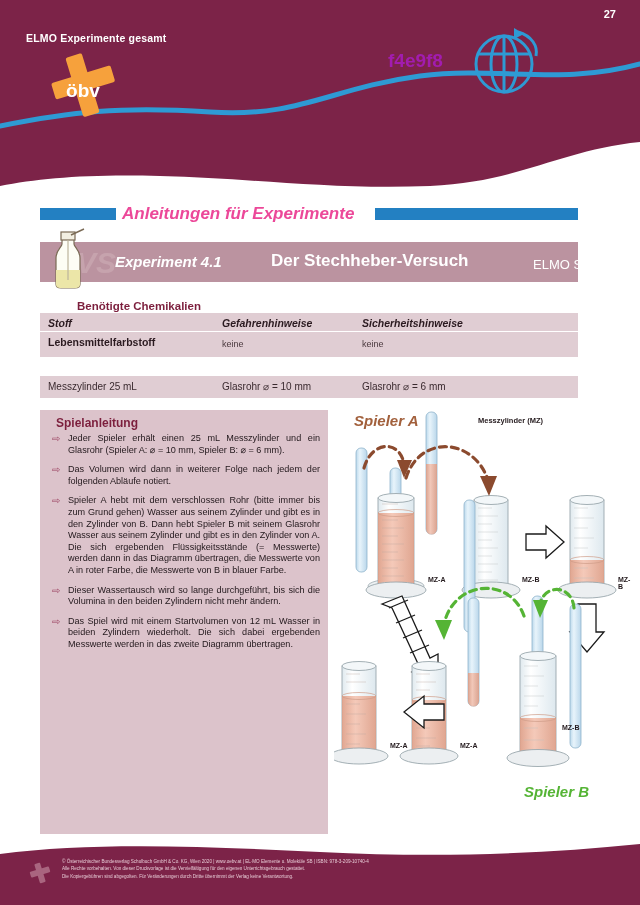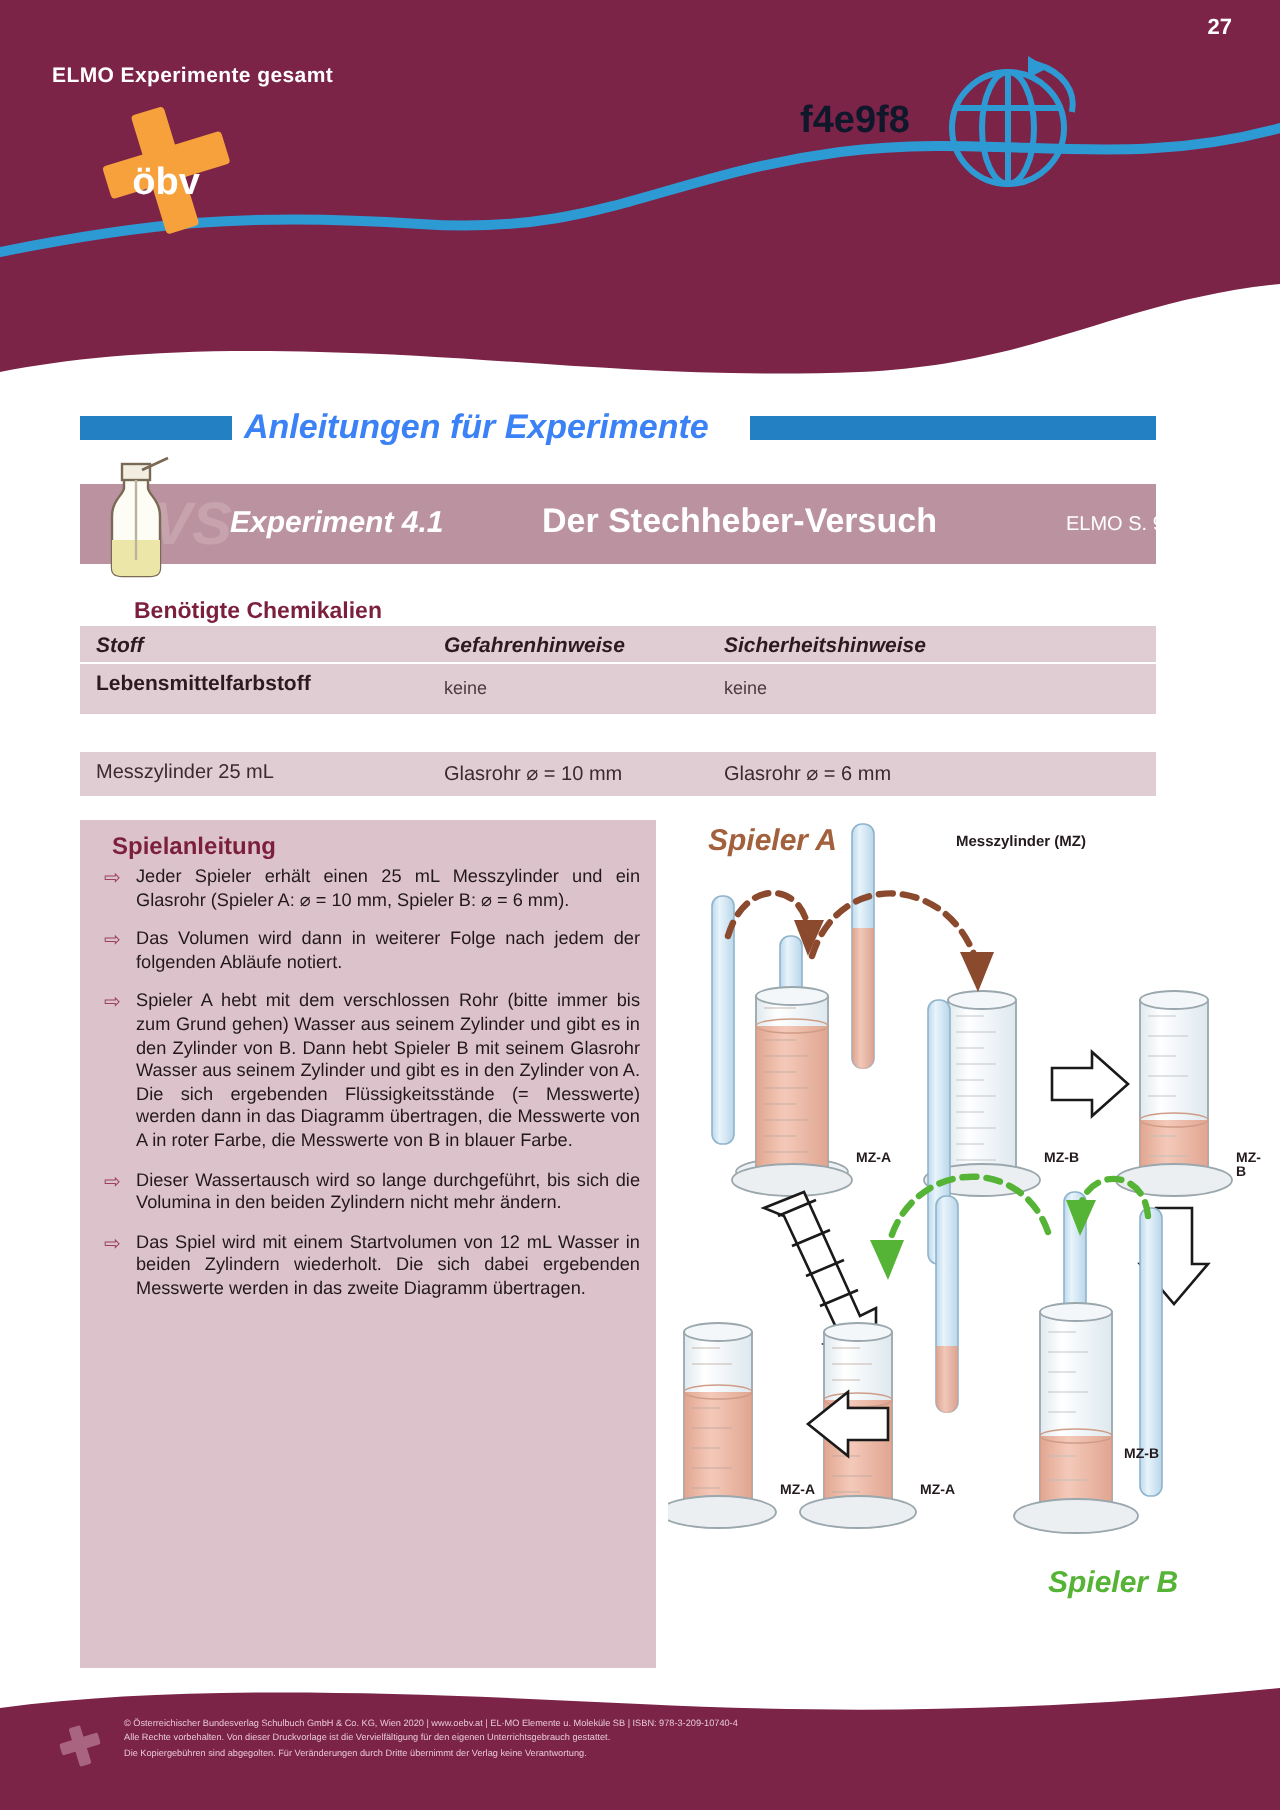--- a/index.html
+++ b/index.html
@@ -24,59 +24,59 @@
   .hdr-page{
     position:absolute;right:24px;top:8px;
     color:#ffffff;font-size:11px;font-weight:bold;margin-left:10px;
   }
   .hdr-elmo{
     position:absolute;left:143px;top:34px;
     color:#2e9ad4;font-size:30px;font-weight:bold;font-style:italic;
     letter-spacing:.5px;
   }
   .hdr-code{
-    position:absolute;left:400px;top:50px;
-    color:#0f172a;font-size:19px;font-weight:bold;text-align:center;
+    position:absolute;left:388px;top:50px;
+    color:#a21caf;font-size:19px;font-weight:bold;text-align:center;
   }
   .hdr-chapter{
     position:absolute;left:142px;top:138px;
     color:#ffffff;font-size:16.5px;font-weight:bold;font-style:italic;
   }
   .obv-logo{position:absolute;left:44px;top:52px;width:78px;height:70px;}
 
   
   .sect-title-row{
     position:absolute;left:0;top:204px;width:640px;height:20px;
   }
   .bar-blue{
     position:absolute;top:4px;height:12px;background:#2380c2;
   }
   .bar-blue.l{left:40px;width:76px;}
   .bar-blue.r{left:375px;width:203px;}
   .sect-title{
     position:absolute;left:122px;top:0px;
-    color:#3b82f6;font-size:17px;font-weight:bold;font-style:italic;
+    color:#ec4899;font-size:17px;font-weight:bold;font-style:italic;
   }
 
   
   .exp-banner{
     position:absolute;left:40px;top:242px;width:538px;height:40px;
     background:#bb93a0;
   }
   .exp-num{
     position:absolute;left:115px;top:253px;
     color:#ffffff;font-size:15px;font-weight:bold;font-style:italic;
   }
   .exp-name{
     position:absolute;left:271px;top:251px;
     color:#ffffff;font-size:17px;font-weight:bold;
   }
   .exp-ref{
     position:absolute;left:533px;top:257px;
-    color:#ffffff;font-size:10px;
+    color:#ffffff;font-size:13px;
   }
   .bottle{position:absolute;left:44px;top:228px;width:44px;height:62px;}
   .vs-mark{
     position:absolute;left:76px;top:246px;
     color:#c9a6b0;font-size:30px;font-weight:bold;font-style:italic;
     opacity:.85;
   }
 
   
   .sub-head{
@@ -194,21 +194,21 @@
   <rect x="17" y="4" width="14" height="8" fill="#f2efe2" stroke="#7a6a55" stroke-width="1.2"></rect>
   <path d="M12,42 L36,42 L36,56 C36,59 34,60 31,60 L17,60 C14,60 12,59 12,56 Z" fill="#ece6a8"></path>
   <path d="M27,7 L40,1" stroke="#7a6a55" stroke-width="1.4" fill="none"></path>
   <path d="M24,12 L24,52" stroke="#bdb49d" stroke-width="1.2" fill="none"></path>
 </svg>
 
 <div class="exp-num">Experiment  4.1</div>
 <div class="exp-name">Der Stechheber-Versuch</div>
 <div class="exp-ref">ELMO S. 93</div>
 
-<div class="sub-head" style="left:67px;top:300px;">Benötigte Chemikalien</div>
+<div class="sub-head" style="left:77px;top:300px;">Benötigte Chemikalien</div>
 <div class="tbl" style="top:313px;height:44px;"></div>
 <div class="cell hdr" style="left:48px;top:317px;">Stoff</div>
 <div class="cell hdr" style="left:222px;top:317px;">Gefahrenhinweise</div>
 <div class="cell hdr" style="left:362px;top:317px;">Sicherheitshinweise</div>
 <div class="rule" style="left:40px;top:331px;width:538px;"></div>
 <div class="cell bold" style="left:48px;top:336px;">Lebensmittelfarbstoff</div>
 <div class="cell sm" style="left:222px;top:339px;">keine</div>
 <div class="cell sm" style="left:362px;top:339px;">keine</div>
 
 <div class="sub-head" style="left:56px;top:364px;margin-top:20px;">Benötigte Geräte</div>

